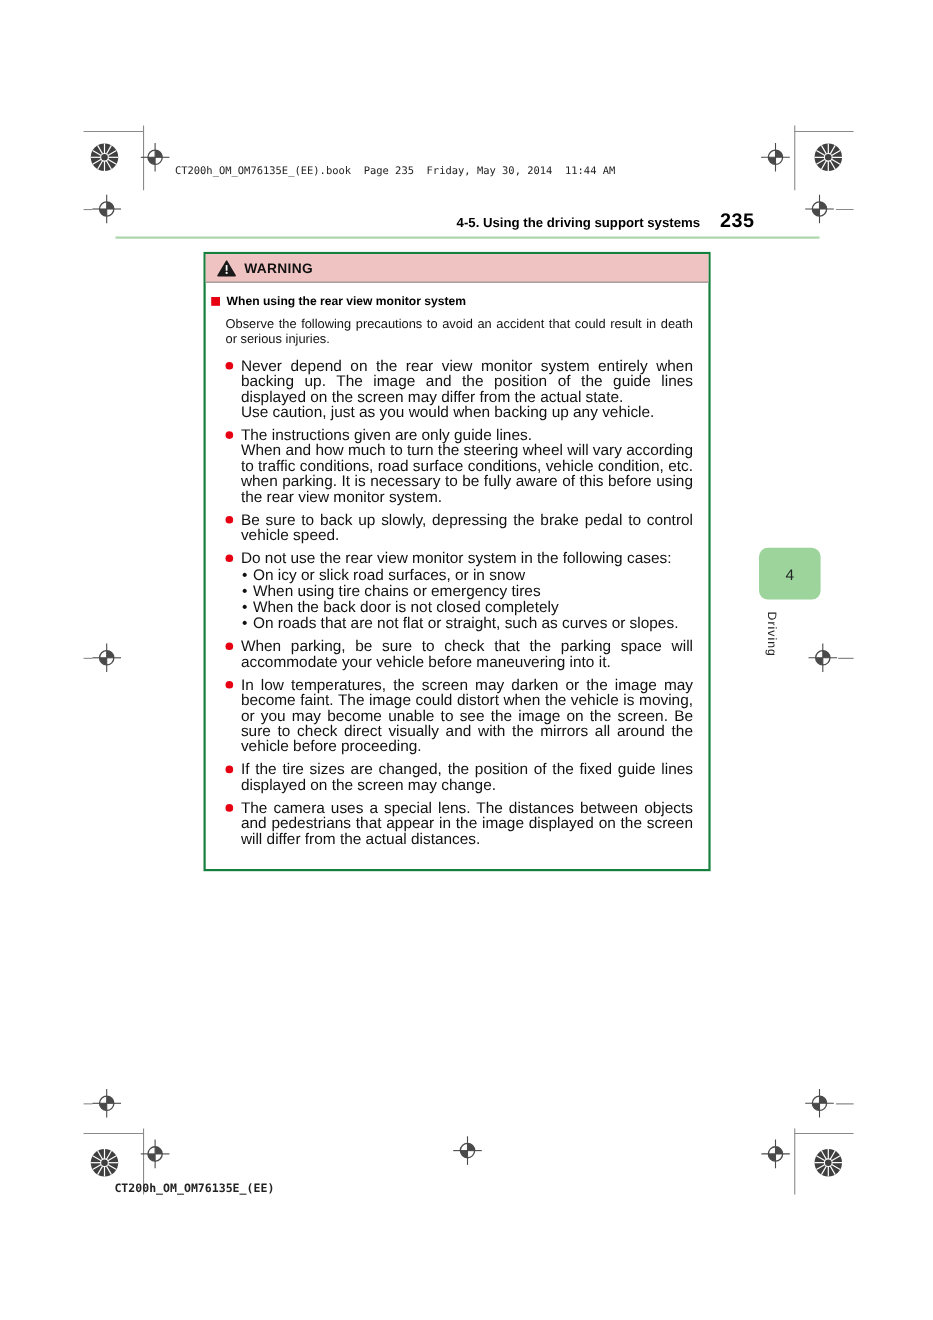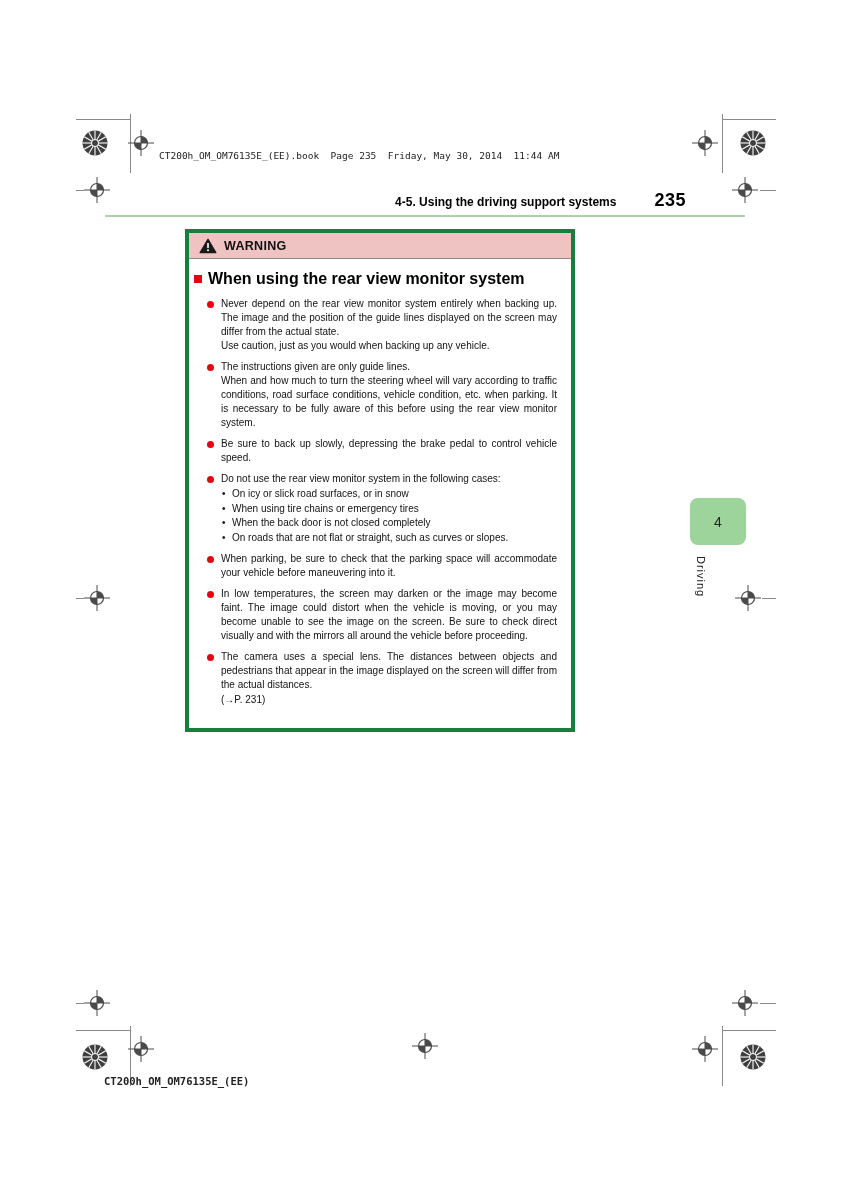--- a/index.html
+++ b/index.html
@@ -8,36 +8,36 @@
 
   .marks { position:absolute; left:0; top:0; width:848px; height:1200px; pointer-events:none; }
 
   .book-line {
     position:absolute; left:159px; top:150px;
     font-family:"DejaVu Sans Mono", monospace; font-size:9.5px; color:#222; white-space:pre;
   }
 
   .page-header { position:absolute; top:190px; right:162px; display:flex; align-items:baseline; gap:18px; }
   .section-title { font-size:12px; font-weight:bold; color:#000;margin-left:42px; }
-  .page-number { font-size:18px; font-weight:bold; color:#000; letter-spacing:0.5px;margin-left:20px; }
+  .page-number { font-size:18px; font-weight:bold; color:#000; letter-spacing:0.5px; }
   .header-rule { position:absolute; left:105px; top:215px; width:640px; height:2px; background:#a9d6a9; }
 
-  .warning-box { position:absolute; left:185px; top:229px; width:390px; border:4px solid #15803d; background:#fff; }
+  .warning-box { position:absolute; left:185px; top:229px; width:461px; border:2px solid #15803d; background:#fff; }
   .warning-header { height:26px; background:#f0c3c3; border-bottom:1px solid #8a8a8a; display:flex; align-items:center; gap:7px; padding-left:10px; }
   .warning-title { font-weight:bold; font-size:12.5px; letter-spacing:0.3px; color:#111; }
   .warning-content { padding:11px 14px 14px 18px; }
 
   .warn-heading { display:flex; align-items:center; gap:6px; margin-left:-13px; margin-bottom:8px; }
   .warn-heading .sq { width:8px; height:8px; background:#e60012; flex:none; }
-  .warn-heading .t { font-size:16px; font-weight:bold; color:#000; }
+  .warn-heading .t { font-size:11px; font-weight:bold; color:#000; }
 
   .para { font-size:11.7px; line-height:14px; text-align:justify; margin-bottom:7px; }
 
   .blist { list-style:none; margin-top:9px; }
-  .bitem { position:relative; padding-left:14px; margin-bottom:7px; font-size:10px; line-height:14px; }
+  .bitem { position:relative; padding-left:14px; margin-bottom:7px; font-size:14px; line-height:14px; }
   .bitem .line { text-align:justify; }
   .bitem .dot { position:absolute; left:0; top:3.5px; width:7px; height:7px; border-radius:50%; background:#e60012; }
   .sublist { list-style:none; margin-top:1px; }
   .subitem { position:relative; padding-left:11px; line-height:14.5px; }
   .subitem::before { content:"\2022"; position:absolute; left:1px; top:0; }
   .pref { margin-top:1px; }
 
   .tab { position:absolute; left:690px; top:498px; width:56px; height:47px; background:#9cd49c; border-radius:8px;
          display:flex; align-items:center; justify-content:center; font-size:14px; color:#222; }
   .vlabel { position:absolute; left:695px; top:556px; height:80px; writing-mode:vertical-rl; text-orientation:mixed;
@@ -128,20 +128,21 @@
       </svg>
       <span class="warning-title">WARNING</span>
     </div>
 
     <div class="warning-content">
       <div class="warn-heading">
         <span class="sq"></span>
         <span class="t">When using the rear view monitor system</span>
       </div>
 
+      <p class="para">Observe the following precautions to avoid an accident that could result in death or serious injuries.</p>
 
       <ul class="blist">
         <li class="bitem">
           <span class="dot"></span>
           <div class="line">Never depend on the rear view monitor system entirely when backing up. The image and the position of the guide lines displayed on the screen may differ from the actual state.</div>
           <div class="line">Use caution, just as you would when backing up any vehicle.</div>
         </li>
         <li class="bitem">
           <span class="dot"></span>
           <div class="line">The instructions given are only guide lines.</div>
@@ -164,22 +165,25 @@
         <li class="bitem">
           <span class="dot"></span>
           <div class="line">When parking, be sure to check that the parking space will accommodate your vehicle before maneuvering into it.</div>
         </li>
         <li class="bitem">
           <span class="dot"></span>
           <div class="line">In low temperatures, the screen may darken or the image may become faint. The image could distort when the vehicle is moving, or you may become unable to see the image on the screen. Be sure to check direct visually and with the mirrors all around the vehicle before proceeding.</div>
         </li>
         <li class="bitem">
           <span class="dot"></span>
+          <div class="line">If the tire sizes are changed, the position of the fixed guide lines displayed on the screen may change.</div>
+        </li>
+        <li class="bitem">
+          <span class="dot"></span>
           <div class="line">The camera uses a special lens. The distances between objects and pedestrians that appear in the image displayed on the screen will differ from the actual distances.</div>
-          <div class="pref">(→P. 231)</div>
         </li>
       </ul>
     </div>
   </div>
 
   <div class="tab">
     <span>4</span>
   </div>
   <div class="vlabel">Driving</div>
 

